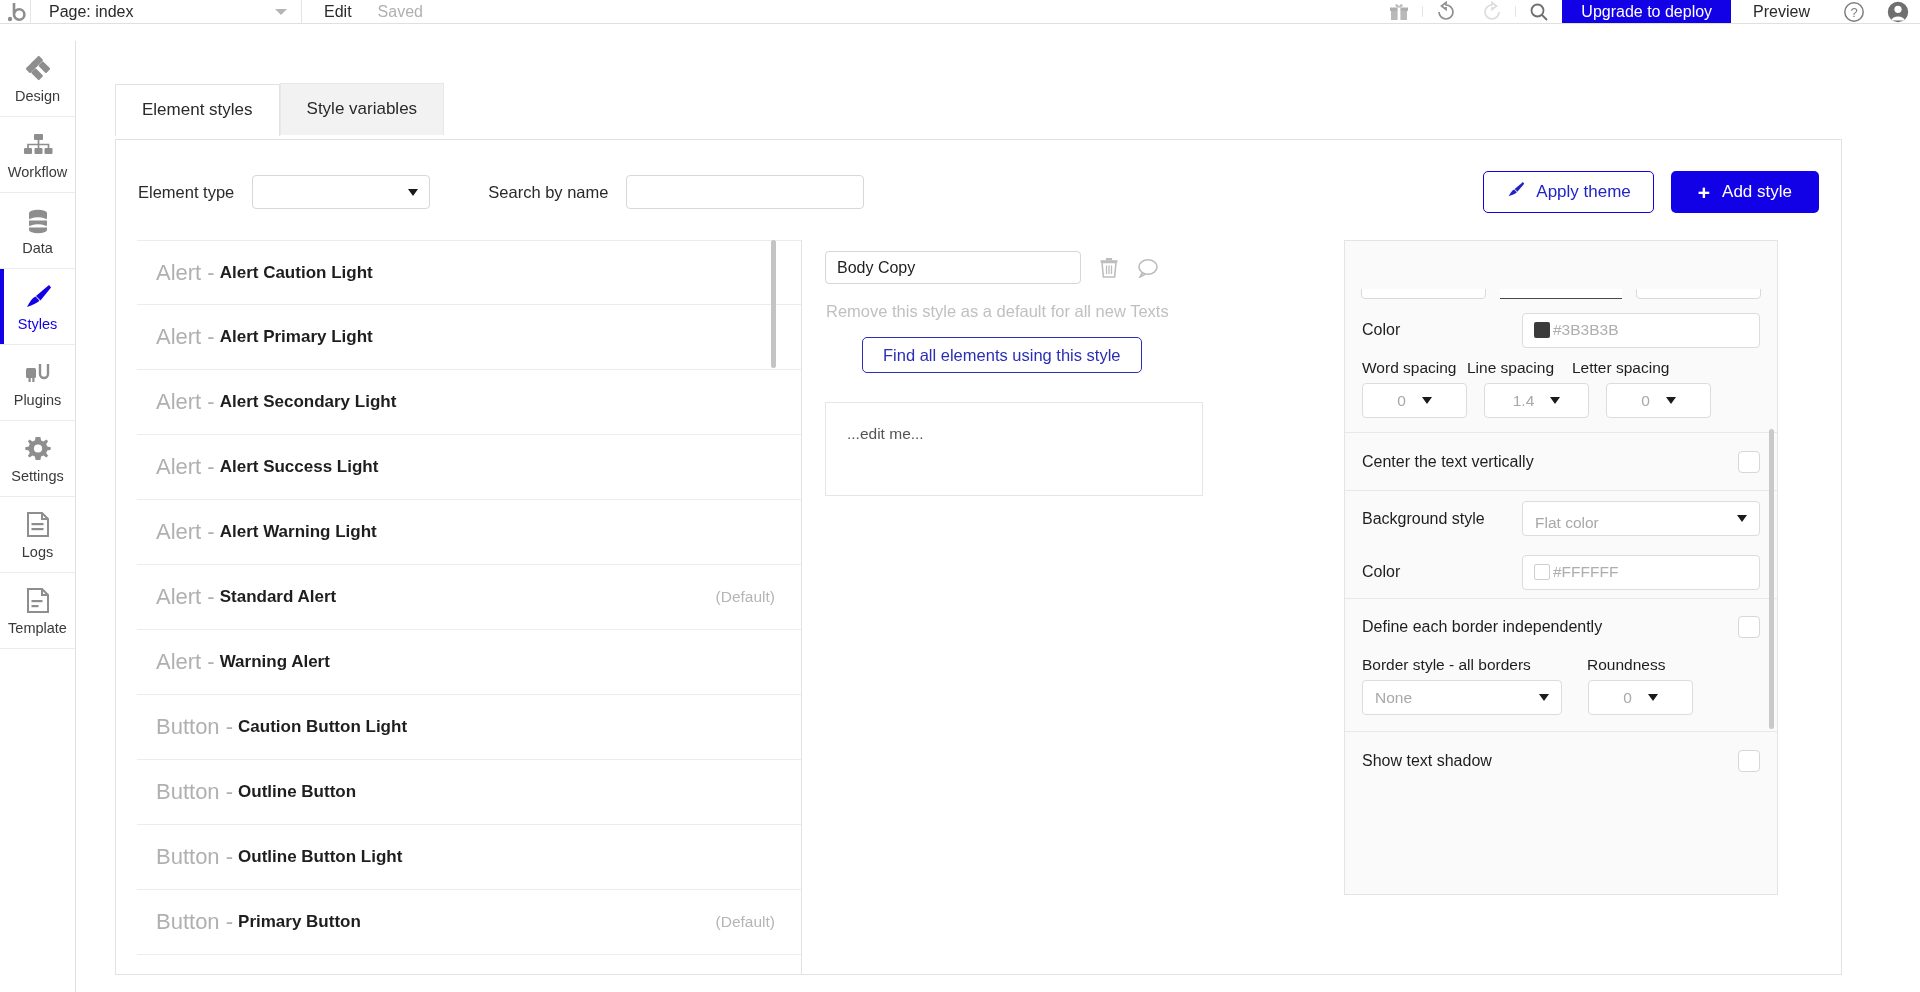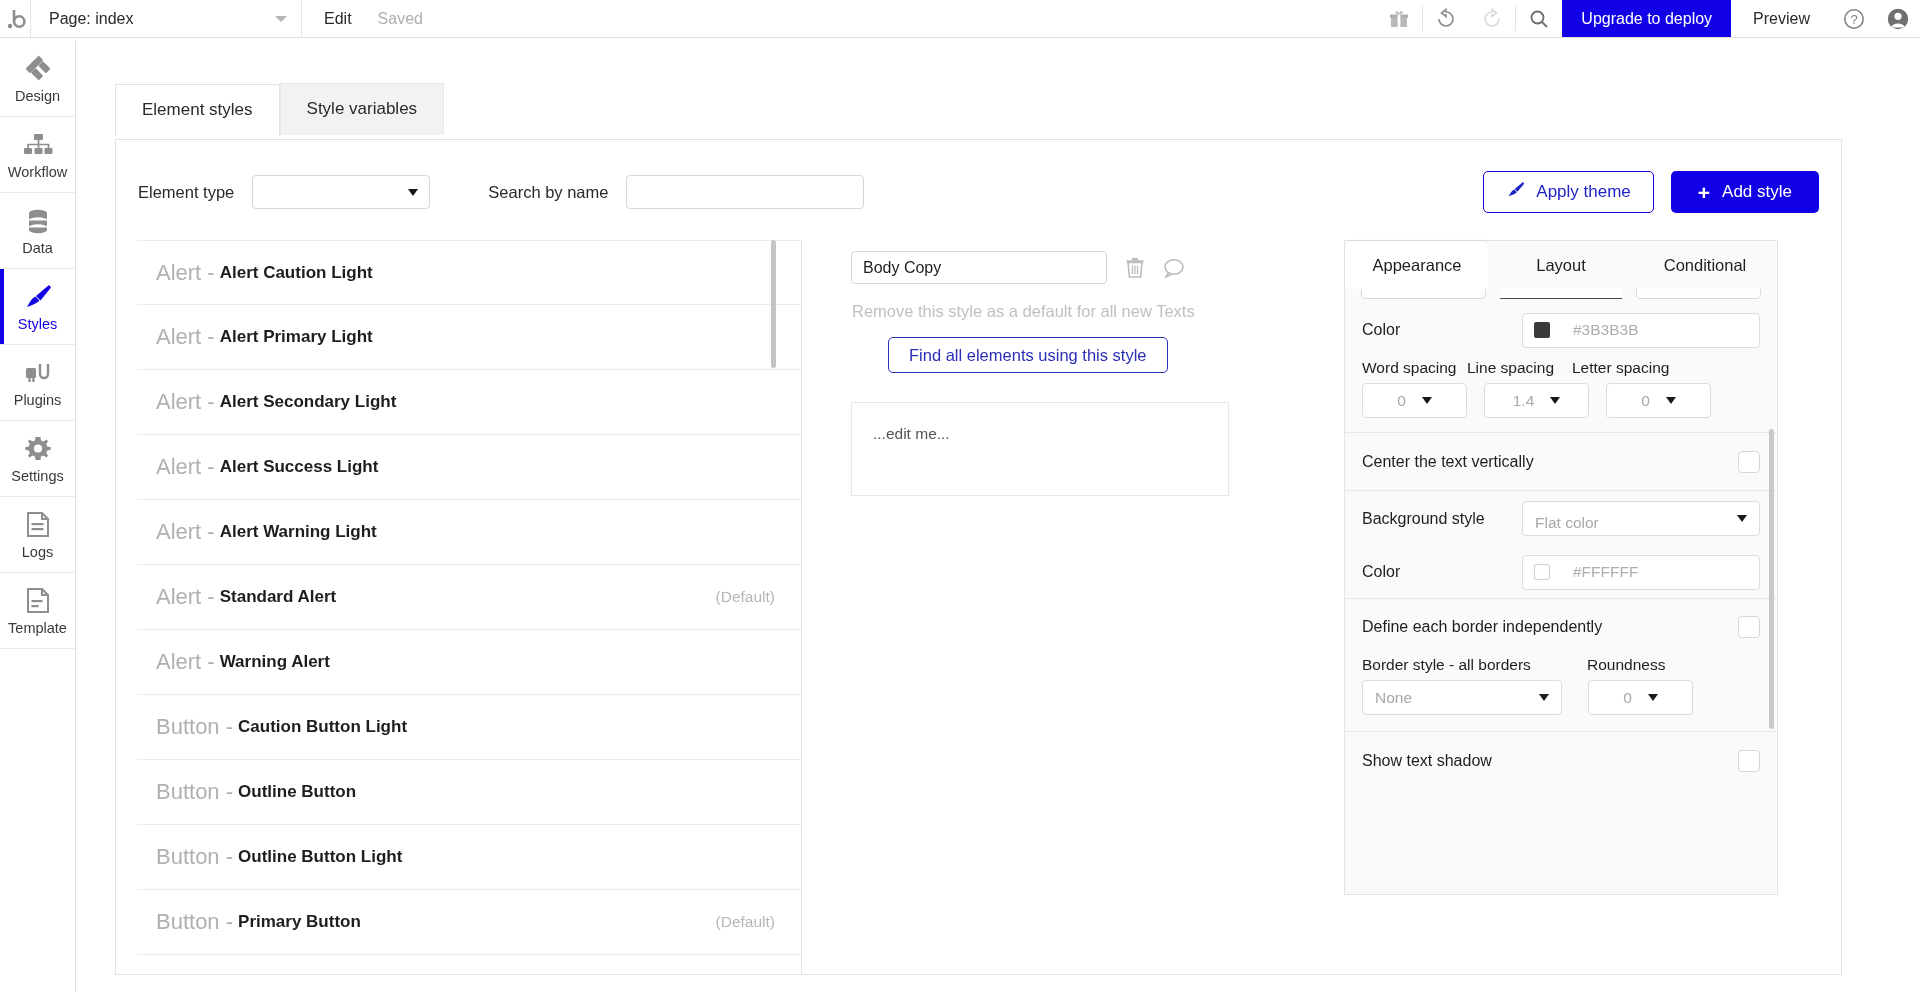--- a/index.html
+++ b/index.html
@@ -7,21 +7,21 @@
     width: 1920px; height: 992px;
     font-family: "Liberation Sans", sans-serif;
     background: #ffffff;
     overflow: hidden;
     -webkit-font-smoothing: antialiased;
   }
 
   
   .topbar {
     position: absolute; top: 0; left: 0;
-    width: 1920px; height: 38px;
+    width: 1920px; height: 24px;
     background: #ffffff;
     border-bottom: 1px solid #e0e0e0;
     display: flex; align-items: stretch;
   }
   .logo-cell {
     width: 30px; display: flex; align-items: center; justify-content: center;
     padding-left: 6px;
   }
   .logo-b { display:block; }
   .page-select {
@@ -203,21 +203,21 @@
     background: transparent;
   }
   .list-scrollbar .thumb {
     position: absolute; top: 0; left: 0;
     width: 5px; height: 128px;
     background: #c4c4c4; border-radius: 3px;
   }
 
   
   .detail {
-    position: absolute; top: 100px; left: 718px;
+    position: absolute; top: 100px; left: 692px;
     width: 500px; bottom: 0;
   }
   .name-row {
     position: absolute; top: 11px; left: 17px;
     display: flex; align-items: center; gap: 18px;
   }
   .name-input {
     width: 256px; height: 33px;
     border: 1px solid #d6d6d6; border-radius: 4px;
     padding: 0 11px;
@@ -289,21 +289,21 @@
     display: flex; align-items: center;
     padding: 0 17px; min-height: 46px;
   }
   .prow.sep-top { border-top: 1px solid #e8e8e8; }
   .plabel { font-size: 16px; color: #1e1e1e; }
   .prow .pspacer { flex: 1; }
   .color-field {
     width: 238px; height: 35px;
     border: 1px solid #dcdcdc; border-radius: 4px;
     background: #fff;
-    display: flex; align-items: center; gap: 23px;
+    display: flex; align-items: center; gap: 3px;
     padding: 0 11px; cursor: pointer;
   }
   .swatch { width: 16px; height: 16px; border-radius: 2px; }
   .swatch.outlined { border: 1px solid #cfcfcf; background: #ffffff; }
   .color-hex { font-size: 15.5px; color: #aeaeae; }
 
   .three-col-labels {
     display: flex; padding: 6px 17px 0 17px; 
   }
   .three-col-labels > div { width: 105px; font-size: 15.5px; color: #1e1e1e; }
@@ -673,31 +673,20 @@
       <button class="find-btn">
         <span>Find all elements using this style</span>
       </button>
 
       <div class="preview-box">
         <span class="pv-text">...edit me...</span>
       </div>
     </div>
 
     <div class="props">
-      <div class="props-tabs">
-        <div class="ptab active">
-          <span>Appearance</span>
-        </div>
-        <div class="ptab">
-          <span>Layout</span>
-        </div>
-        <div class="ptab">
-          <span>Conditional</span>
-        </div>
-      </div>
 
       <div class="props-body">
 
         <div class="pclip-top">
           <div class="pclip-box"></div>
           <div class="pclip-box underline"></div>
           <div class="pclip-box"></div>
         </div>
 
         <div class="prow">

